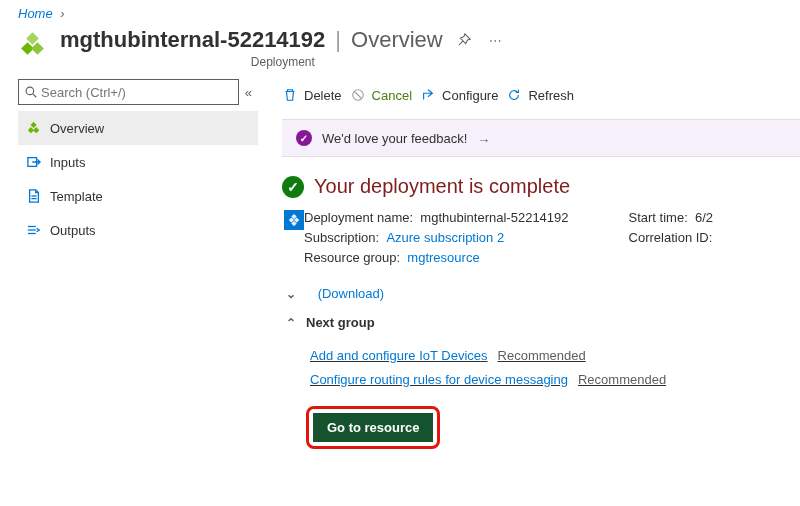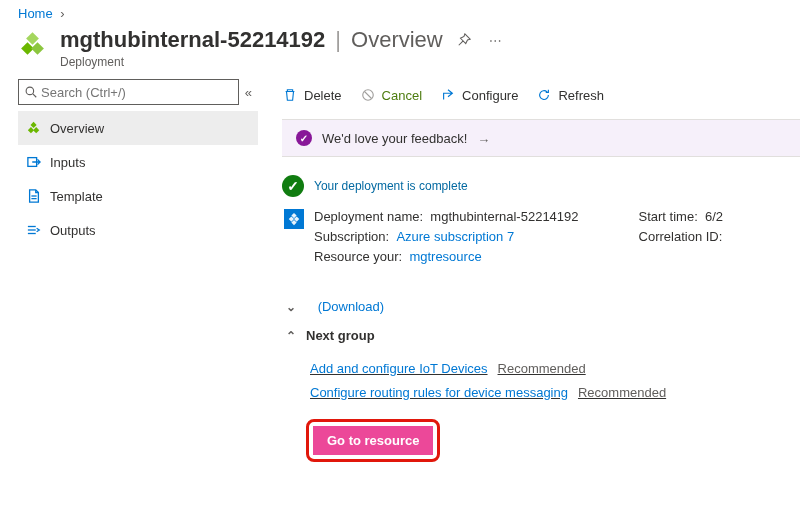--- a/index.html
+++ b/index.html
@@ -1,83 +1,83 @@
 <!DOCTYPE html>
 <html><head>
 <meta charset="utf-8">
 <style>
 * { margin: 0; padding: 0; box-sizing: border-box; font-family: "Segoe UI", Arial, sans-serif; }
 body { background: #fff; width: 800px; height: 506px; overflow: hidden; color: #323130; font-size: 13px; }
 a { color: #0078d4; text-decoration: none; cursor: pointer; }
 
 
-.breadcrumb { padding: 6px 18px 2px; font-size: 13px; }
+.breadcrumb { padding: 6px 18px 2px; font-size: 13px; font-style: italic; }
 .breadcrumb .chev { color: #605e5c; margin: 0 4px; }
 
 
 .header { display: flex; align-items: flex-start; padding: 4px 18px 10px; gap: 10px; }
 .header .res-icon { width: 32px; height: 32px; display: inline-flex; align-items: center; justify-content: center; }
 .header-title { display: flex; align-items: center; gap: 10px; }
 .header-title h1 { font-size: 22px; font-weight: 600; color: #323130; }
 .header-title .sep { font-weight: 300; color: #a19f9d; font-size: 22px; }
 .header-title .section { font-size: 22px; font-weight: 300; color: #605e5c; }
-.header-sub { font-size: 12px; color: #605e5c; margin-top: 2px; }
+.header-sub { font-size: 12px; color: #605e5c; margin-top: 2px; text-align: center; }
 .pin-icon, .more-icon { color: #605e5c; cursor: pointer; padding: 2px 4px; }
 
 
 .layout { display: flex; }
 .sidebar { width: 258px; flex: 0 0 258px; padding: 0 0 0 18px; }
 .main { flex: 1; padding: 0 0 0 24px; overflow: hidden; }
 
 
 .search-row { display: flex; align-items: center; margin-bottom: 6px; }
 .search-box { flex: 1; display: flex; align-items: center; border: 1px solid #605e5c; height: 26px; padding: 0 6px; background: #fff; }
 .search-box input { flex: 1; border: none; outline: none; font-size: 13px; background: transparent; }
 .search-box .search-ico { color: #605e5c; margin-right: 4px; font-size: 12px; }
 .collapse-btn { color: #605e5c; cursor: pointer; font-size: 13px; padding: 2px 6px; }
 
 
 .nav-item { display: flex; align-items: center; height: 34px; padding: 0 8px; cursor: pointer; gap: 8px; font-size: 13px; color: #323130; }
 .nav-item.active { background: #ededed; }
 .nav-item .ico { width: 16px; display: inline-flex; justify-content: center; color: #0078d4; }
 
 
-.toolbar { display: flex; align-items: center; gap: 18px; height: 32px; margin-bottom: 8px; }
+.toolbar { display: flex; align-items: center; gap: 8px; height: 32px; margin-bottom: 8px; }
 .tool-btn { display: inline-flex; align-items: center; gap: 6px; color: #323130; font-size: 13px; cursor: pointer; }
 .tool-btn .ti { color: #0078d4; width: 16px; display: inline-flex; justify-content: center; }
 .tool-btn.disabled { color: #4d7c0f; cursor: default; }
 .tool-btn.disabled .ti { color: #a19f9d; }
 
 
 .feedback { background: #f6f0fa; border-top: 1px solid #e1dfdd; border-bottom: 1px solid #e1dfdd; padding: 10px 14px; display: flex; align-items: center; gap: 10px; font-size: 13px; color: #323130; margin-bottom: 18px; }
 .feedback .fb-ico { width: 16px; height: 16px; border-radius: 50%; background: #881798; color: #fff; display: inline-flex; align-items: center; justify-content: center; font-size: 10px; font-weight: bold; }
 .feedback .arrow { color: #605e5c; }
 
 
 .status-row { display: flex; align-items: center; gap: 10px; margin-bottom: 10px; }
 .status-ico { width: 22px; height: 22px; border-radius: 50%; background: #107c10; display: inline-flex; align-items: center; justify-content: center; color: #fff; font-size: 14px; font-weight: bold; }
-.status-title { font-size: 12px; font-weight: 400; color: #0369a1; }
-
-
-.details { display: flex; gap: 10px; margin: 0 0 32px 2px; }
+.status-title { font-size: 20px; font-weight: 400; color: #7f1d1d; }
+
+
+.details { display: flex; margin: 0 0 18px 2px; }
 .details .dep-ico { width: 20px; height: 20px; background: #0078d4; display: inline-flex; align-items: center; justify-content: center; color: #fff; font-size: 12px; flex: 0 0 20px; margin-top: 2px; }
 .details-grid { display: flex; gap: 60px; font-size: 13px; line-height: 20px; white-space: nowrap; }
 .kv .k { color: #323130; }
 .kv .v { color: #323130; }
 
 
 .coll-row { display: flex; align-items: center; gap: 8px; font-size: 13px; font-weight: 600; margin: 0 0 14px 2px; cursor: pointer; }
 .coll-row .chev { width: 14px; display: inline-flex; justify-content: center; color: #605e5c; font-size: 12px; }
 
 .next-list { margin: 0 0 14px 28px; font-size: 13px; line-height: 24px; text-decoration: underline; }
 .next-list .rec { color: #605e5c; margin-left: 10px; }
 
 
 .go-wrap { display: inline-block; border: 3px solid #e1170b; border-radius: 8px; padding: 4px; margin-left: 24px; }
-.go-btn { background: #ec4899; color: #fff; border: none; padding: 7px 14px; font-size: 13px; font-weight: 600; cursor: pointer; }
+.go-btn { background: #14532d; color: #fff; border: none; padding: 7px 14px; font-size: 13px; font-weight: 600; cursor: pointer; }
 
 svg { display: block; }
 </style>
 </head>
 <body>
 
 <div class="breadcrumb">
   <a>Home</a>
   <span class="chev">›</span>
 </div>
@@ -217,22 +217,22 @@
 
     <div class="details">
       <span class="dep-ico">
         <svg width="14" height="14" viewBox="0 0 16 16" fill="#fff">
             <path d="M8 1l3 3-3 3-3-3zM2 8l3-3 3 3-3 3zM8 15l-3-3 3-3 3 3zM14 8l-3 3-3-3 3-3z" opacity="0.9"></path>
           </svg>
       </span>
       <div class="details-grid">
         <div class="kv">
           <div><span class="k">Deployment name:</span>&nbsp;&nbsp;<span class="v">mgthubinternal-52214192</span></div>
-          <div><span class="k">Subscription:</span>&nbsp;&nbsp;<a>Azure subscription 7</a></div>
-          <div><span class="k">Resource your:</span>&nbsp;&nbsp;<a>mgtresource</a></div>
+          <div><span class="k">Subscription:</span>&nbsp;&nbsp;<a>Azure subscription 2</a></div>
+          <div><span class="k">Resource group:</span>&nbsp;&nbsp;<a>mgtresource</a></div>
         </div>
         <div class="kv">
           <div><span class="k">Start time:</span>&nbsp;&nbsp;<span class="v">6/2</span></div>
           <div><span class="k">Correlation ID:</span></div>
         </div>
       </div>
     </div>
 
     <div class="coll-row">
       <span class="chev">⌄</span>

